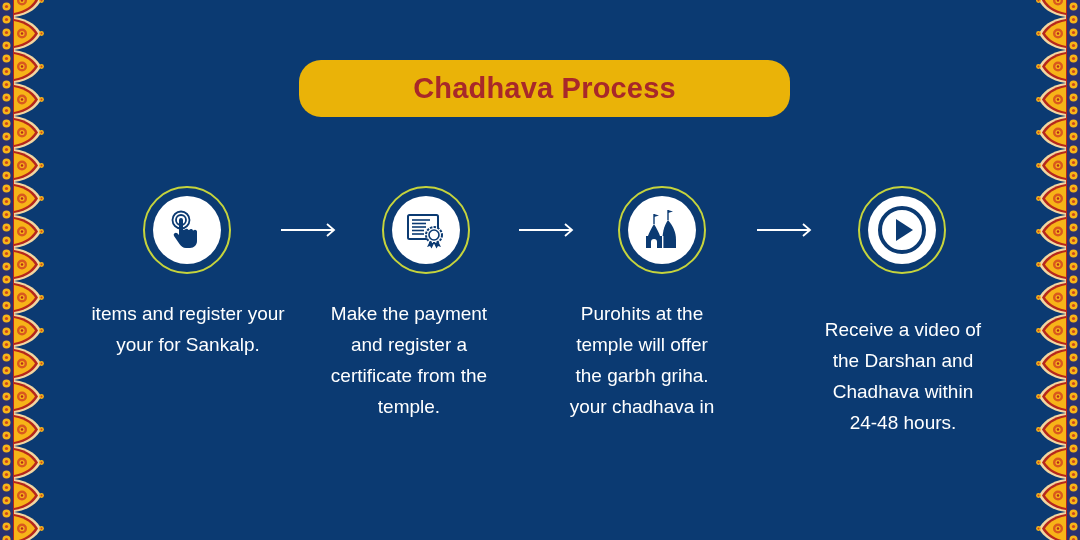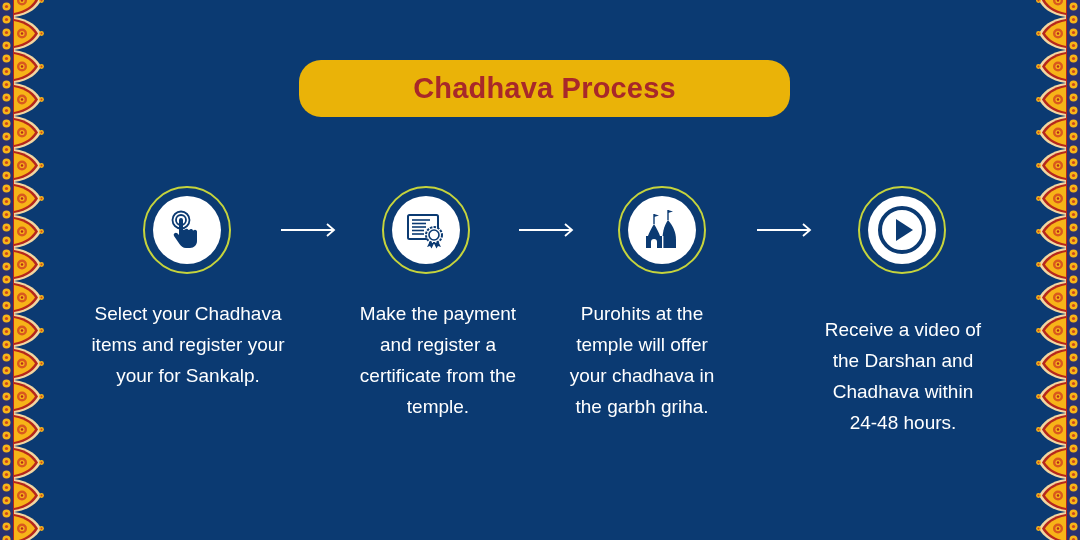--- a/index.html
+++ b/index.html
@@ -202,37 +202,36 @@
 <div class="step-icon" style="left:858px;">
   <div class="inner">
     <svg width="54" height="54" viewBox="0 0 54 54">
       <circle cx="27" cy="27" r="22" fill="none" stroke="#0b3a72" stroke-width="4"></circle>
       <path d="M21,16 L38,27 L21,38 Z" fill="#0b3a72"></path>
     </svg>
   </div>
 </div>
 
 <div class="step-text" style="left:73px;">
-  <span>Select your Chadhava</span>
   <span>items and register your</span>
   <span>your for Sankalp.</span>
 </div>
 
-<div class="step-text" style="left:323px;">
+<div class="step-text" style="left:294px;">
   <span>Make the payment</span>
   <span>and register a</span>
   <span>certificate from the</span>
   <span>temple.</span>
 </div>
 
 <div class="step-text" style="left:527px;">
   <span>Purohits at the</span>
   <span>temple will offer</span>
+  <span>the garbh griha.</span>
   <span>your chadhava in</span>
-  <span>the garbh griha.</span>
 </div>
 
 <div class="step-text" style="left:788px;margin-top:16px;">
   <span>Receive a video of</span>
   <span>the Darshan and</span>
   <span>Chadhava within</span>
   <span>24-48 hours.</span>
 </div>
 
 </body></html>

